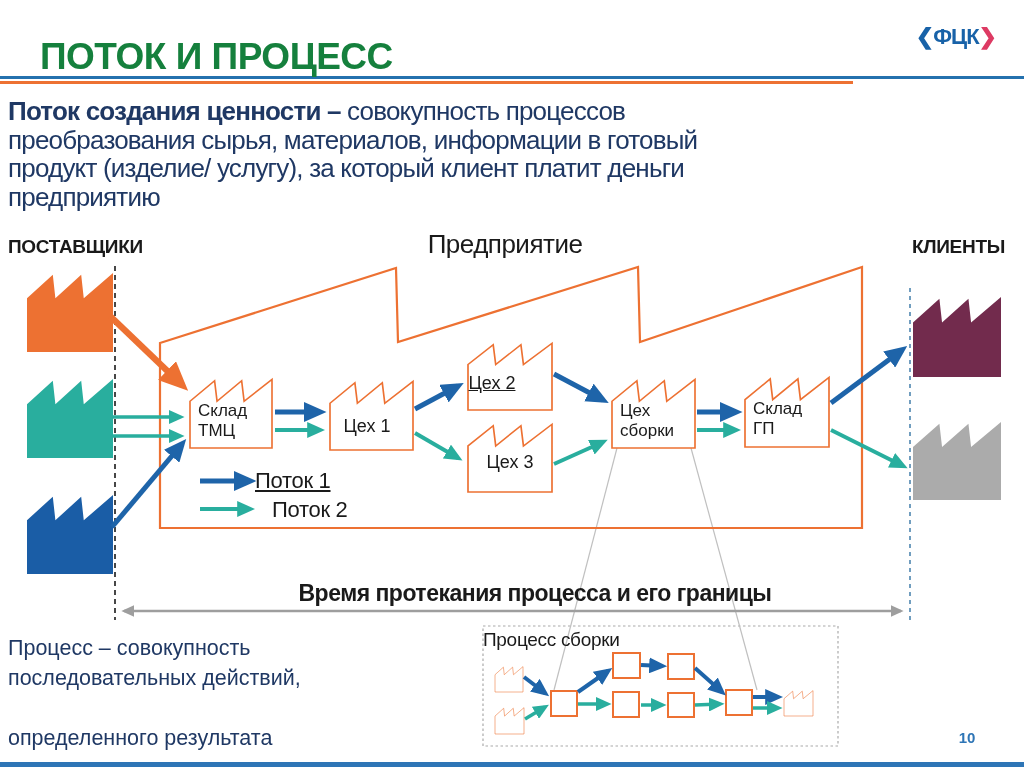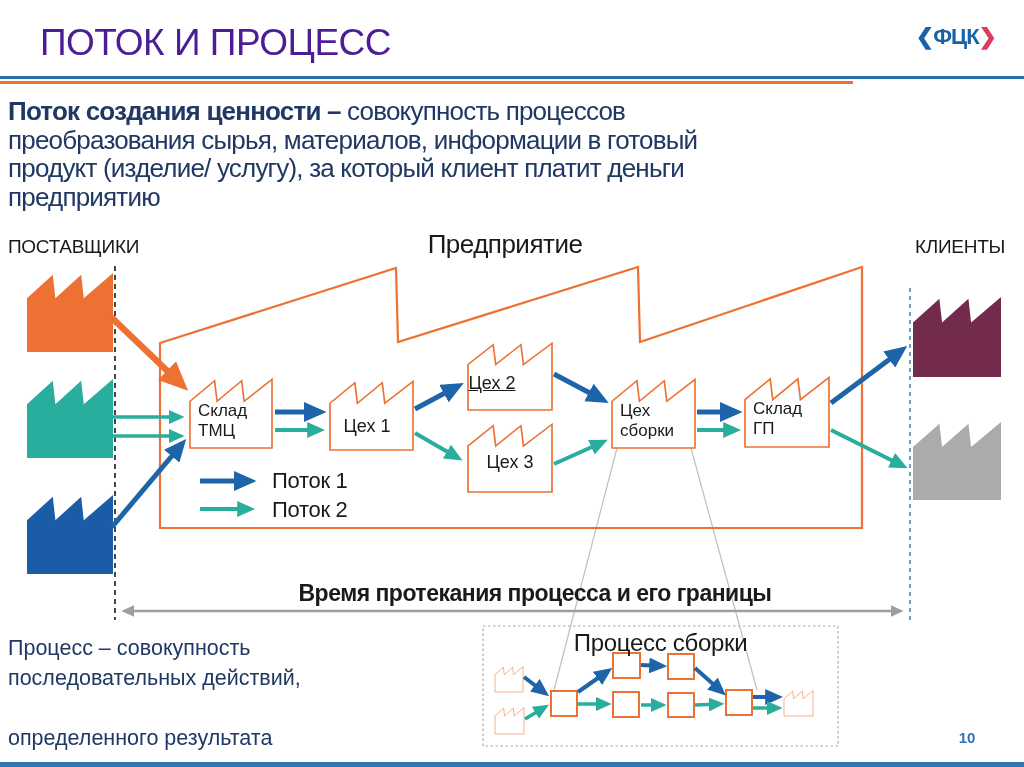--- a/index.html
+++ b/index.html
@@ -1,35 +1,35 @@
 <!DOCTYPE html>
 <html style="--orange: #ED7132; --blue: #1E64A9; --teal: #29AE9E; --navy: #1F3864; --maroon: #722B4D; --gray-factory: #ABABAB; --blue-factory: #1A5DA6; --header-blue: #2471AE; --logo-blue: #1862A8; --logo-red: #DD3A63; --page-blue: #2E75B6; --gray-arrow: #9E9E9E; --callout-gray: #C0C0C0;"><head>
 <meta charset="utf-8">
 <style>
   html,body{margin:0;padding:0;}
   body{font-family:"Liberation Sans",sans-serif;background:#e9e9e9;}
   .slide{position:relative;width:1024px;height:767px;background:#ffffff;overflow:hidden;
          font-family:"Liberation Sans",sans-serif;}
   .abs{position:absolute;}
-  .slide-title{left:40px;top:22px;font-size:37px;font-weight:400;color:#4c1d95;letter-spacing:-0.5px;}
+  .slide-title{left:40px;top:36px;font-size:37px;font-weight:700;color:#15803d;letter-spacing:-0.5px;}
   .logo{right:28px;top:24px;font-size:22px;font-weight:700;letter-spacing:-1px;}
   .logo .lg-open,.logo .lg-text{color:var(--logo-blue);}
   .logo .lg-close{color:var(--logo-red);}
   .rule-blue{left:0;top:76px;width:1024px;height:3px;background:var(--header-blue);}
   .rule-orange{left:0;top:81px;width:853px;height:3px;background:var(--orange);}
   .intro{left:8px;top:97px;width:920px;font-size:26px;line-height:28.5px;color:var(--navy);
          font-weight:400;letter-spacing:-0.8px;}
   .intro b{font-weight:700;}
-  .zone-label{font-size:19px;color:#1a1a1a;font-weight:400;letter-spacing:-0.3px;}
+  .zone-label{font-size:19px;color:#1a1a1a;font-weight:700;letter-spacing:-0.3px;}
   .enterprise-label{left:380px;top:229px;width:250px;text-align:center;font-size:26px;color:#1a1a1a;letter-spacing:-0.5px;}
   .node-label{font-size:17px;color:#1a1a1a;line-height:20px;z-index:3;}
   .node-center{text-align:center;font-size:18px;}
   .legend-label{font-size:22px;color:#1a1a1a;letter-spacing:-0.3px;}
   .time-span{left:140px;top:580px;width:790px;text-align:center;font-size:23px;font-weight:700;color:#1a1a1a;z-index:3;letter-spacing:-0.5px;}
-  .assembly-title{left:483px;top:629px;width:355px;text-align:center;font-size:24px;color:#1a1a1a;z-index:3;letter-spacing:-0.3px;}
+  .assembly-title{left:483px;top:629px;width:355px;text-align:left;font-size:19px;color:#1a1a1a;z-index:3;letter-spacing:-0.3px;}
   .process-def{left:8px;top:633px;width:430px;font-size:21.5px;line-height:30px;color:var(--navy);z-index:3;}
   .process-def b{font-weight:400;}
   .page-num{left:952px;top:729px;width:30px;text-align:center;font-size:15px;font-weight:700;color:var(--page-blue);z-index:3;}
   .bottom-bar{left:0;bottom:0;width:1024px;height:5px;background:var(--page-blue);}
   svg.diagram{left:0;top:0;z-index:1;}
   .txt{z-index:3;}
   
   .f-orange{fill:var(--orange);} .s-orange{stroke:var(--orange);}
   .f-blue{fill:var(--blue);}     .s-blue{stroke:var(--blue);}
   .f-teal{fill:var(--teal);}     .s-teal{stroke:var(--teal);}
@@ -151,21 +151,21 @@
   <div class="abs node-label node-center" style="left:468px;top:452px;width:84px;">Цех 3</div>
   <div class="abs node-label" style="left:620px;top:401px;">
     <span>Цех</span><br>
     <span>сборки</span>
   </div>
   <div class="abs node-label" style="left:753px;top:399px;">
     <span>Склад</span><br>
     <span>ГП</span>
   </div>
 
-  <div class="abs legend-label txt" style="left:272px;top:468px;">Поток 1</div>
+  <div class="abs legend-label txt" style="left:255px;top:468px;text-decoration:underline;">Поток 1</div>
   <div class="abs legend-label txt" style="left:272px;top:497px;">Поток 2</div>
 
   <div class="abs time-span">Время протекания процесса и его границы</div>
 
   <div class="abs assembly-title">Процесс сборки</div>
 
   <div class="abs process-def">
     <b>Процесс – </b><span>совокупность</span><br>
     <span>последовательных действий,</span><br>
     <br>

